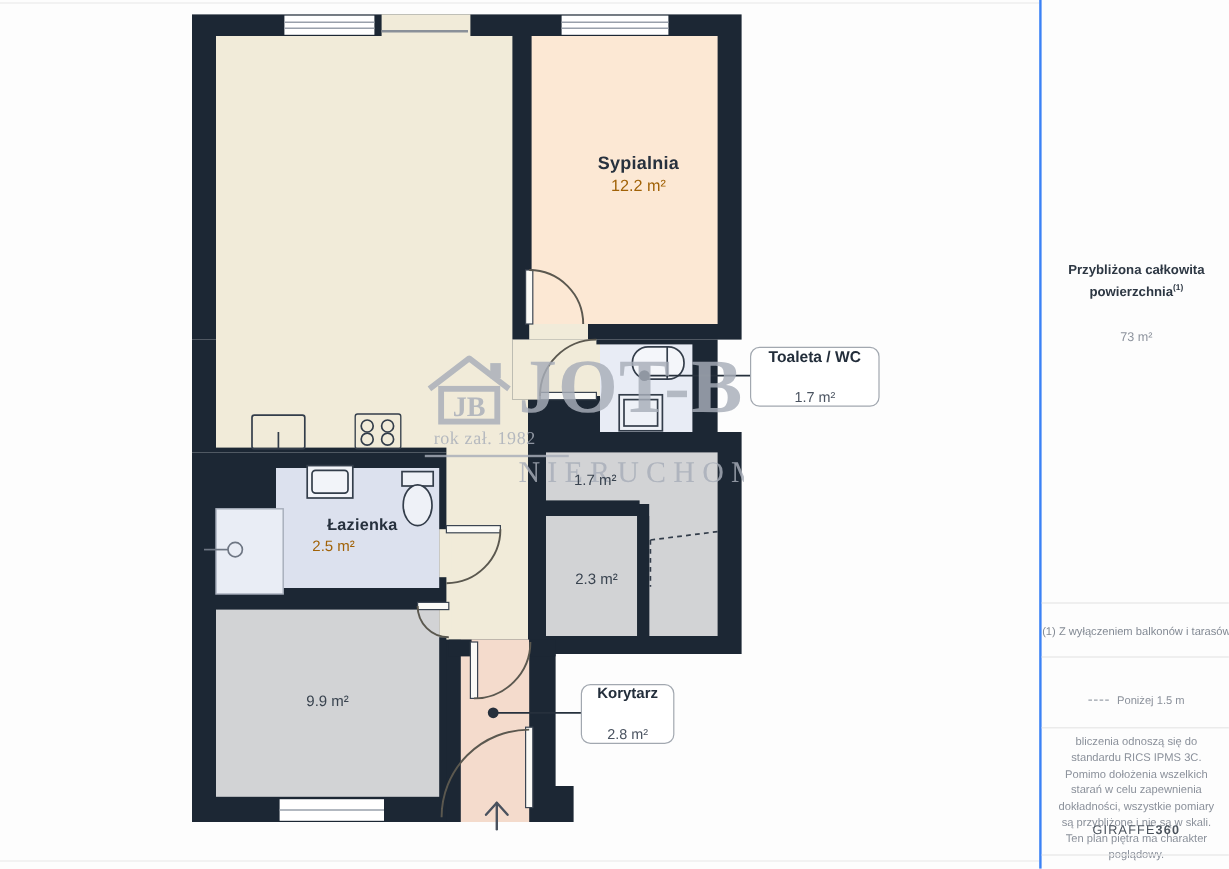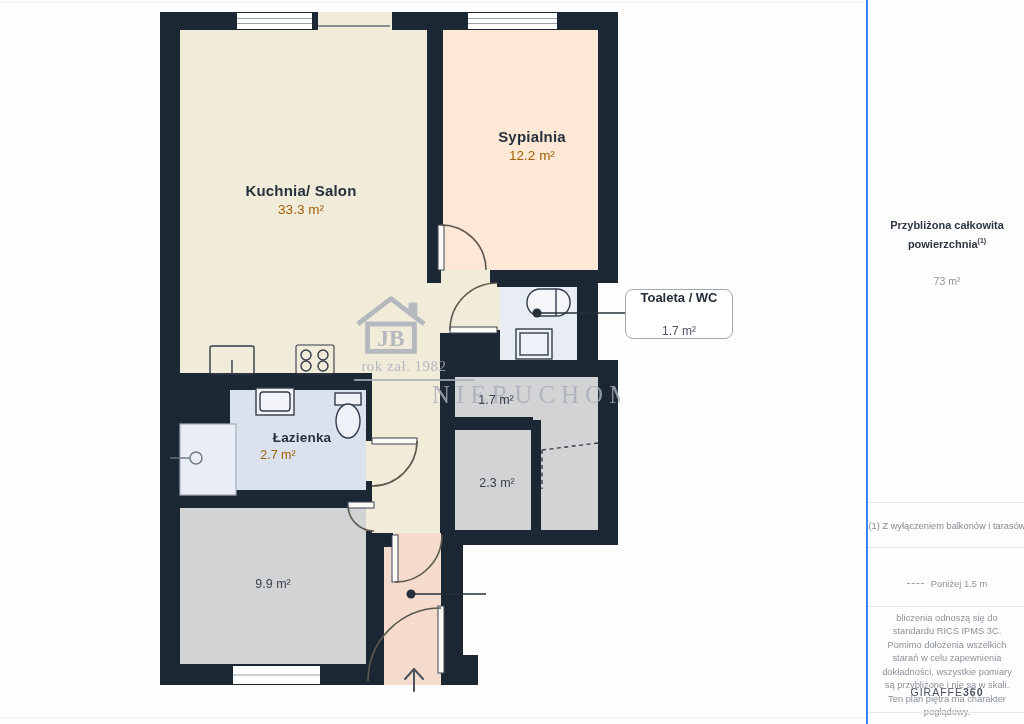--- a/index.html
+++ b/index.html
@@ -196,48 +196,49 @@
       <circle cx="411" cy="594" r="4.5" fill="#26303c" stroke="none"></circle>
     </g>
 
     <g fill="none" stroke="#4a525e" stroke-width="2" stroke-linecap="round">
       <line x1="414" y1="691" x2="414" y2="670"></line>
       <line x1="405" y1="679" x2="414" y2="669"></line>
       <line x1="423" y1="679" x2="414" y2="669"></line>
     </g>
   </svg>
 
-  <div class="plan-label" style="left:301px;top:199px;">
-    <div class="nm">Kuchnia/ Salon</div>
-    <div class="ar">33.3 m²</div>
-  </div>
   <div class="plan-label" style="left:532px;top:145px;">
     <div class="nm">Sypialnia</div>
     <div class="ar">12.2 m²</div>
   </div>
   <div class="plan-label sm" style="left:278px;top:446px;">
     <div class="nm">Łazienka</div>
-    <div class="ar">2.7 m²</div>
+    <div class="ar">2.5 m²</div>
   </div>
   <div class="area-only" style="left:273px;top:584px;text-align:right;">9.9 m²</div>
   <div class="area-only" style="left:496px;top:400px;z-index:25;">1.7 m²</div>
   <div class="area-only" style="left:497px;top:483px;">2.3 m²</div>
 
   <div class="callout toaleta">
     <div class="nm">Toaleta / WC</div>
     <div class="ar">1.7 m²</div>
+  </div>
+  <div class="callout korytarz">
+    <div class="nm">Korytarz</div>
+    <div class="ar">2.8 m²</div>
   </div>
 
   <div class="watermark">
     <svg class="wm-logo" width="78" height="62" viewBox="0 0 80 62">
       <path d="M6 30 L40 4 L74 30" fill="none" stroke="#a8aeb9" stroke-width="5" stroke-linejoin="round"></path>
       <rect x="58" y="8" width="9" height="13" fill="#a8aeb9"></rect>
       <rect x="16" y="30" width="48" height="28" fill="none" stroke="#a8aeb9" stroke-width="5"></rect>
       <text x="40" y="53" text-anchor="middle" font-family="Liberation Serif, serif" font-weight="bold" font-size="24" fill="#a8aeb9">JB</text>
     </svg>
+    <div class="wm-brand">JOT-B</div>
     <div class="wm-est">rok zał. 1982</div>
     <div class="wm-underline"></div>
     <div class="wm-line2">NIERUCHOMO</div>
   </div>
 
   <div class="sidebar">
     <div class="sb-total">
       <div class="t">
         <span>Przybliżona całkowita</span><br>
         <span>powierzchnia</span><sup>(1)</sup>

